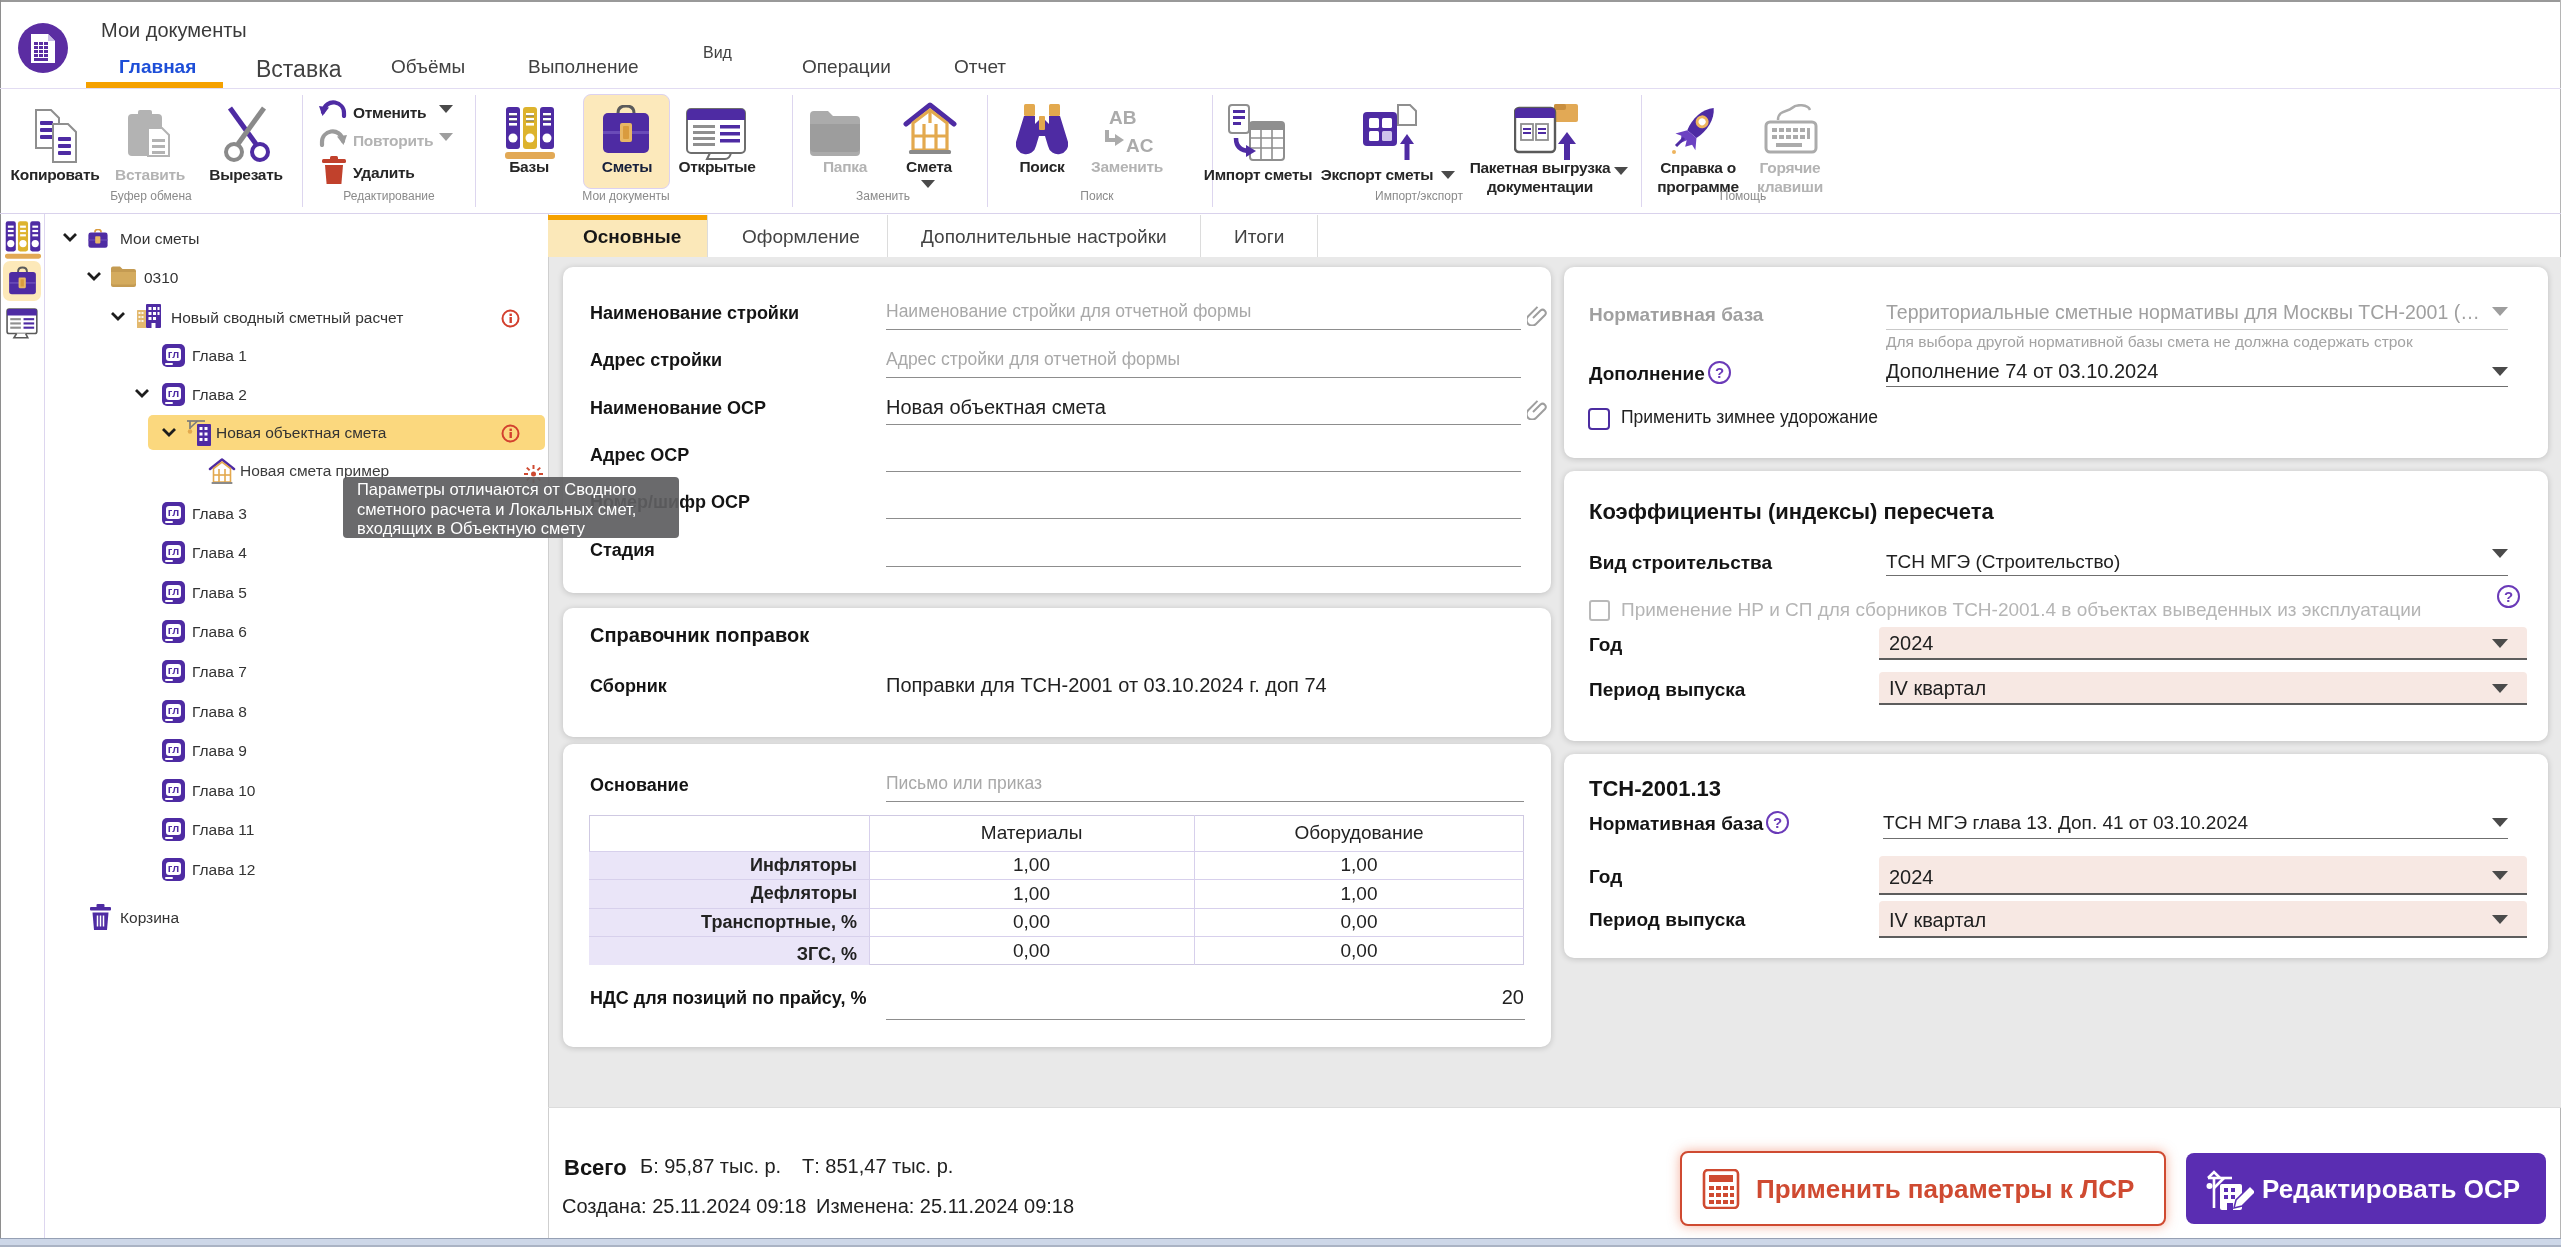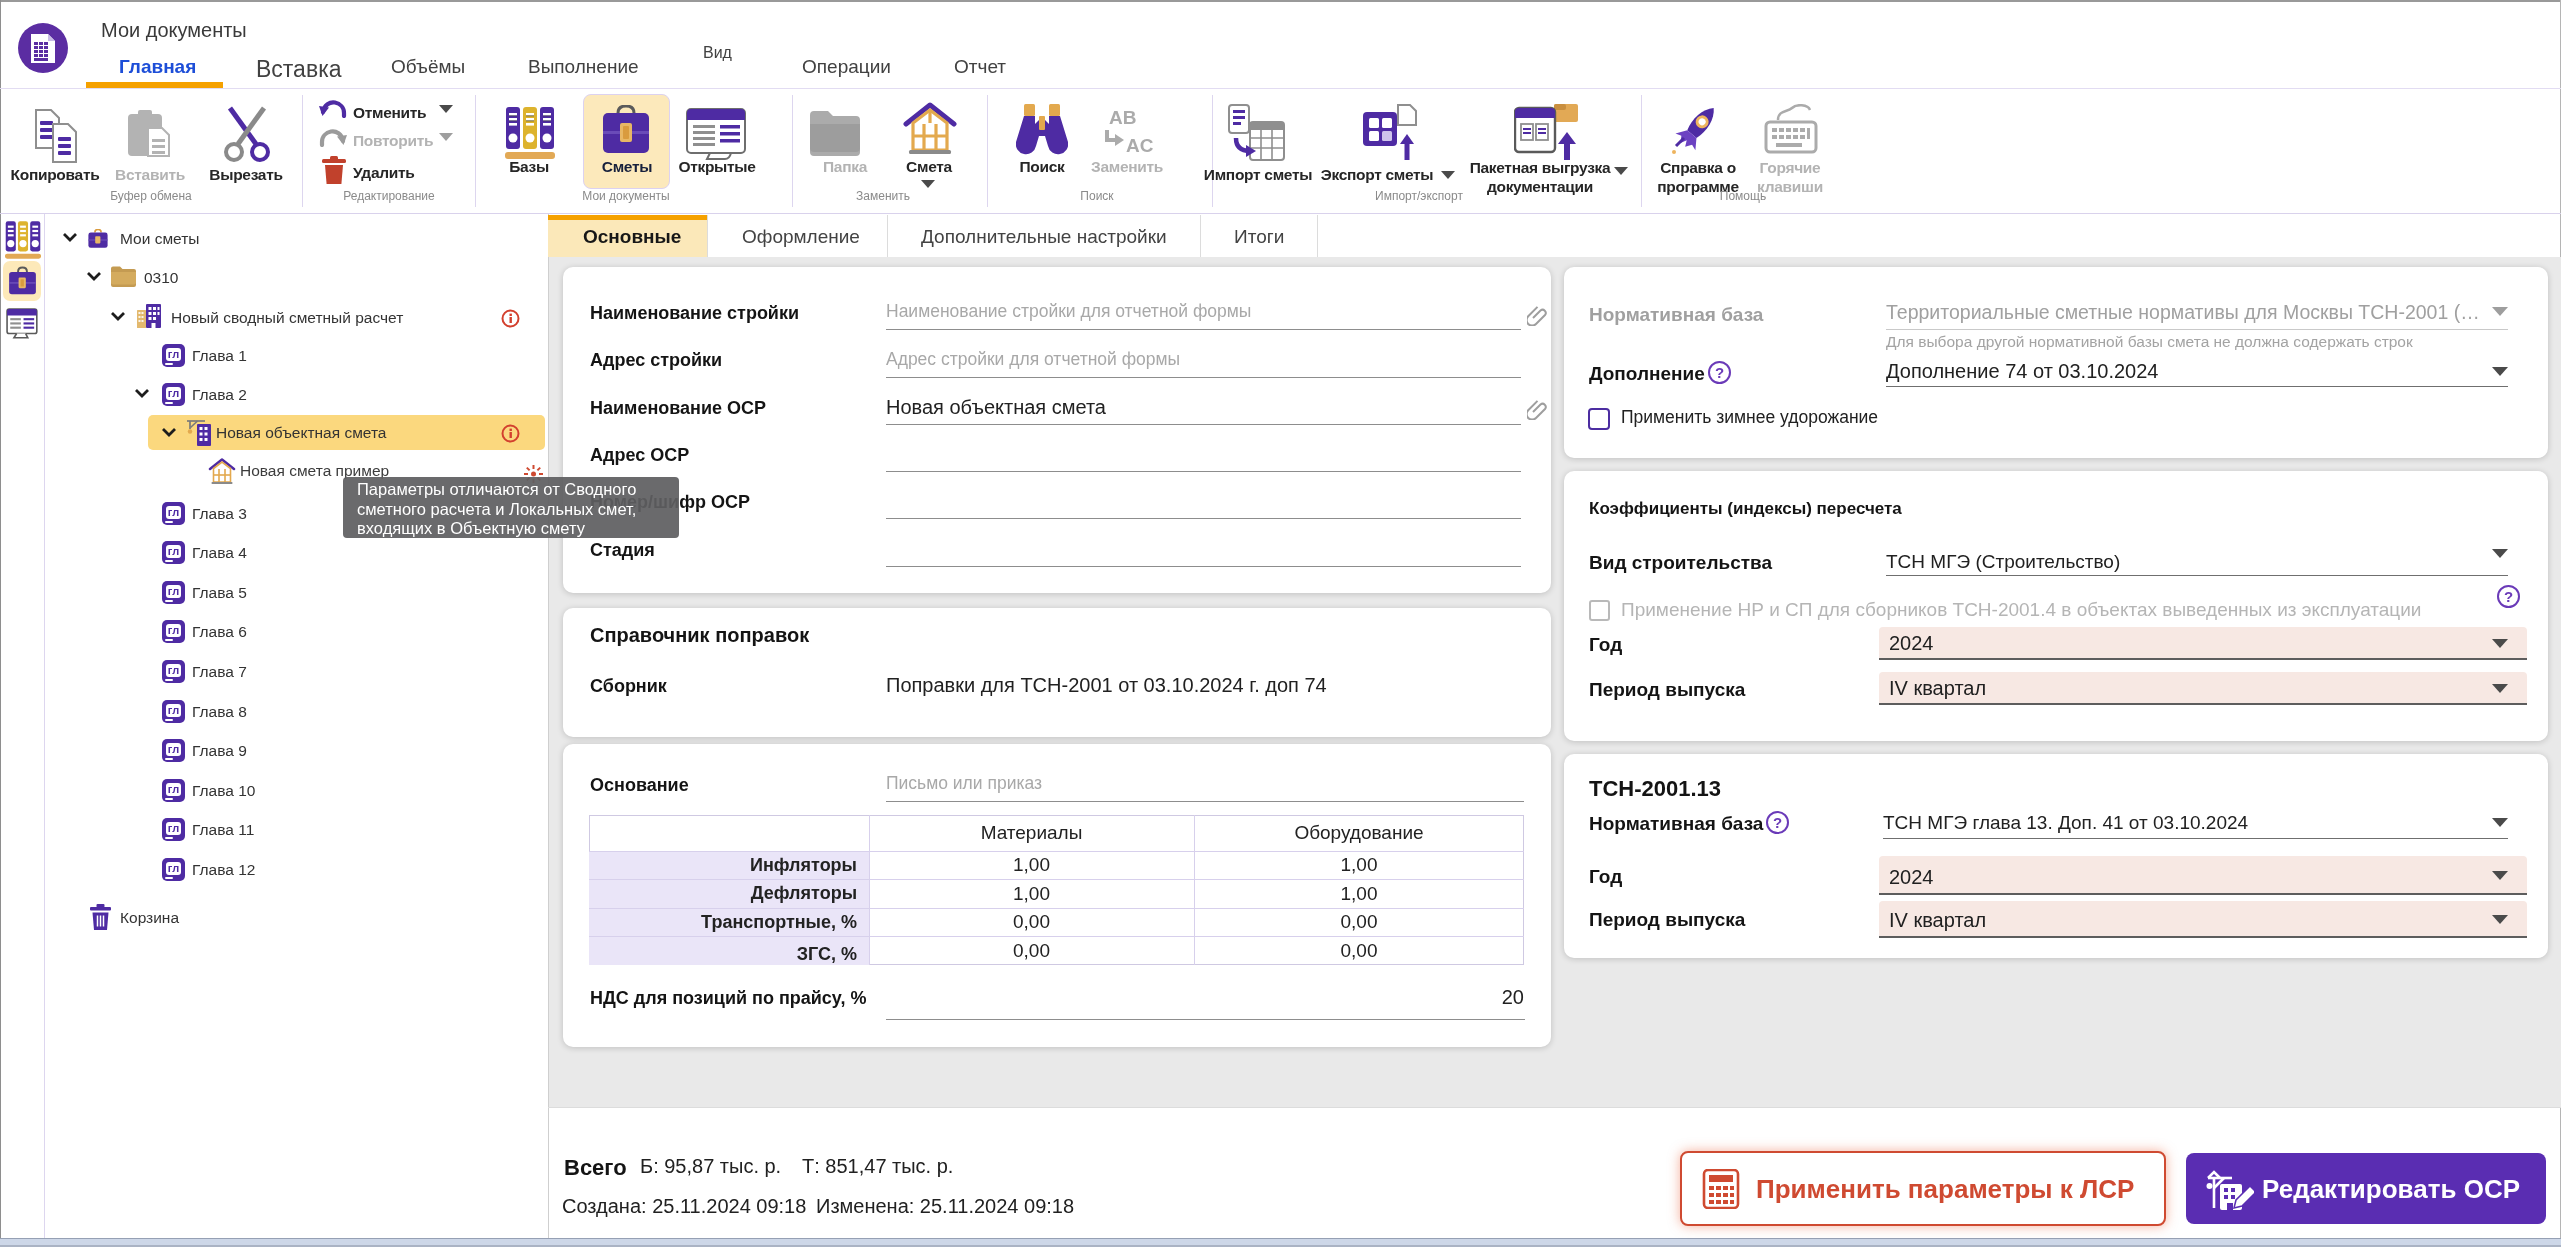--- a/index.html
+++ b/index.html
@@ -188,21 +188,21 @@
 <div class="a" style="left:1886px;top:333px;font-size:15.5px;color:#a3a3a3">Для выбора другой нормативной базы смета не должна содержать строк</div>
 <div class="a" style="left:1589px;top:363px;font-size:19px;font-weight:bold;color:#141414">Дополнение</div>
 <div class="qm" style="left:1708px;top:361px">?</div>
 <div class="val a" style="left:1886px;top:360px">Дополнение 74 от 03.10.2024</div>
 <div class="a tri" style="left:2492px;top:367px"></div>
 <div class="ul" style="left:1886px;top:386px;width:622px;background:#6f6f6f"></div>
 <div class="a" style="left:1588px;top:408px;width:22px;height:22px;border:2.5px solid #4c2da1;border-radius:4px"></div>
 <div class="a" style="left:1621px;top:407px;font-size:17.5px;color:#212121">Применить зимнее удорожание</div>
 
 <div class="card" style="left:1564px;top:471px;width:984px;height:270px"></div>
-<div class="a" style="left:1589px;top:499px;font-size:17px;font-weight:bold;color:#141414">Коэффициенты (индексы) пересчета</div>
+<div class="a" style="left:1589px;top:499px;font-size:22px;font-weight:bold;color:#141414">Коэффициенты (индексы) пересчета</div>
 <div class="a" style="left:1589px;top:552px;font-size:19px;font-weight:bold;color:#141414">Вид строительства</div>
 <div class="a" style="left:1886px;top:551px;font-size:19px;color:#212121;white-space:nowrap">ТСН МГЭ (Строительство)</div>
 <div class="a tri" style="left:2492px;top:549px"></div>
 <div class="ul" style="left:1886px;top:575px;width:622px;background:#6f6f6f"></div>
 <div class="a" style="left:1589px;top:600px;width:21px;height:21px;border:2px solid #b9b9b9;border-radius:3px"></div>
 <div class="a" style="left:1621px;top:599px;font-size:19px;color:#b5b5b5">Применение НР и СП для сборников ТСН-2001.4 в объектах выведенных из эксплуатации</div>
 <div class="qm" style="left:2497px;top:585px">?</div>
 <div class="a" style="left:1589px;top:634px;font-size:19px;font-weight:bold;color:#141414">Год</div>
 <div class="a" style="left:1879px;top:627px;width:648px;height:33px;background:#f7e8e3;border-radius:4px 4px 0 0;border-bottom:2px solid #5d5d5d"></div>
 <div class="val a" style="left:1889px;top:632px">2024</div>

